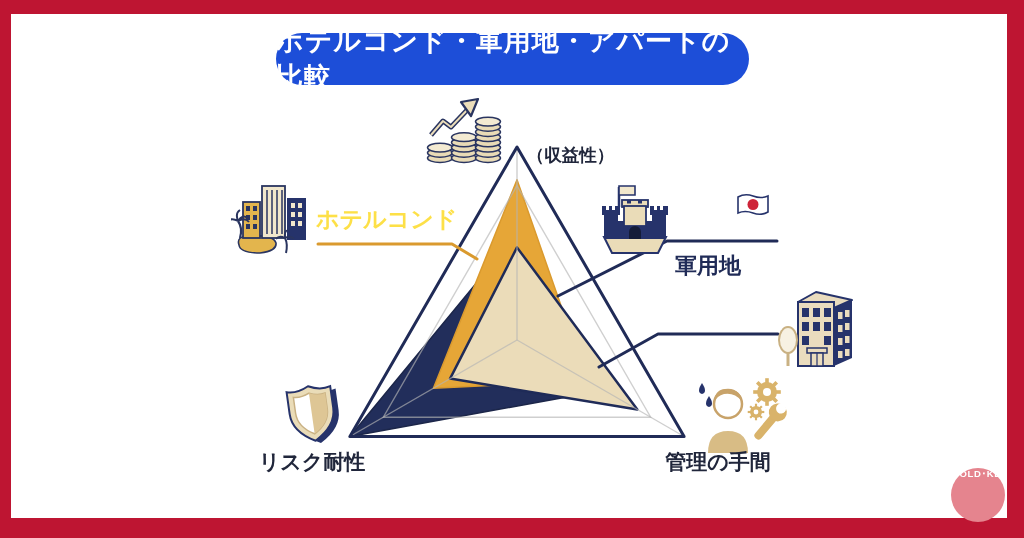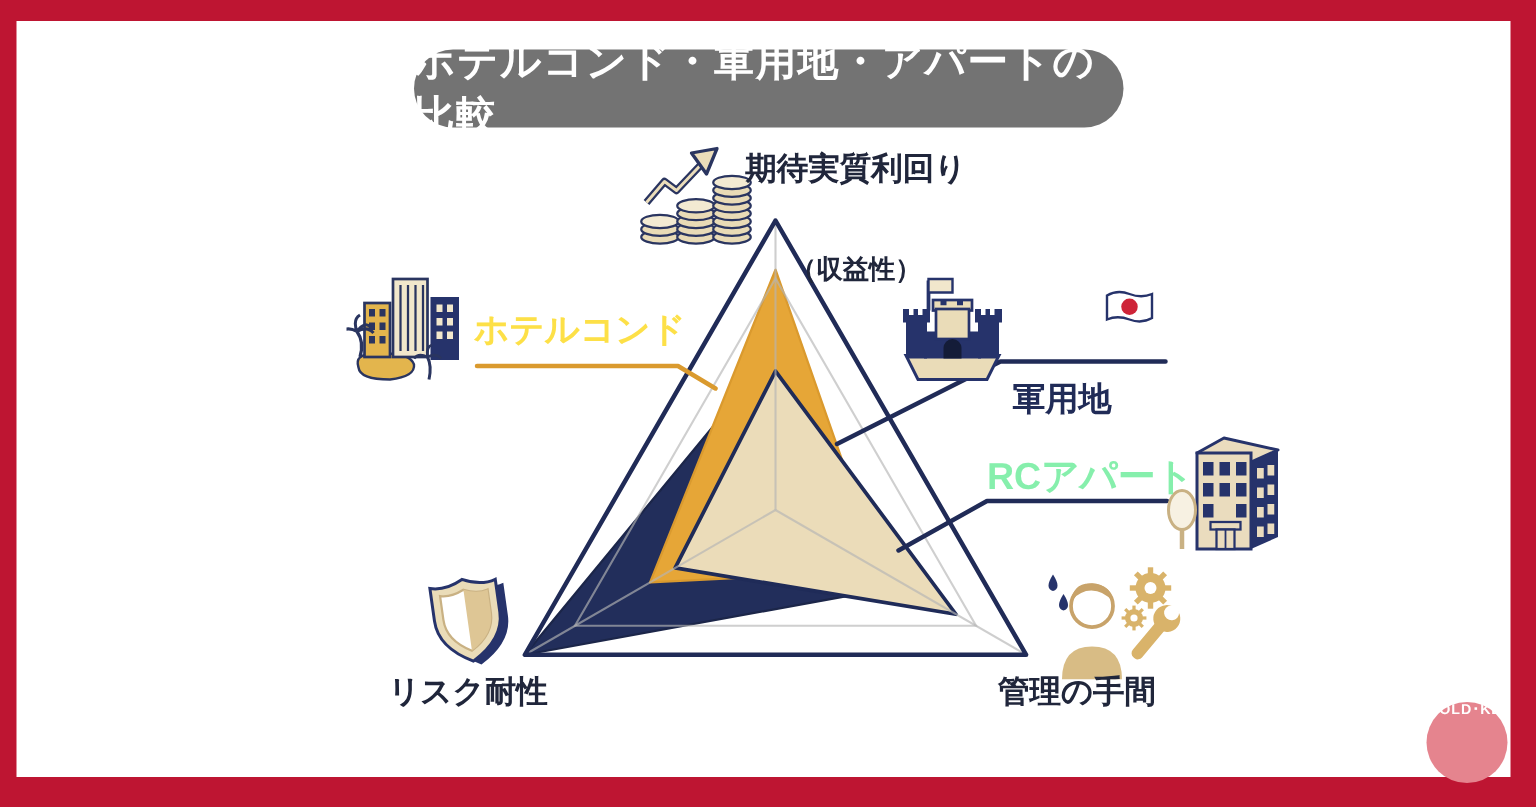--- a/index.html
+++ b/index.html
@@ -1,29 +1,29 @@
 <!DOCTYPE html>
 <html><head>
 <meta charset="utf-8">
 <style>
   html,body{margin:0;padding:0;background:#888;}
   .stage{position:relative;width:1024px;height:538px;background:#BE1532;overflow:hidden;
          font-family:"Liberation Sans","DejaVu Sans",sans-serif;}
   .panel{position:absolute;left:11px;top:14px;width:996px;height:504px;background:#ffffff;}
   .abs{position:absolute;}
-  .title-pill{position:absolute;left:276px;top:33px;width:473px;height:52px;background:#737373;
+  .title-pill{position:absolute;left:276px;top:33px;width:473px;height:52px;background:#1d4ed8;
               border-radius:27px;display:flex;align-items:center;justify-content:center;
               color:#ffffff;font-size:27px;font-weight:bold;letter-spacing:1px;}
   .axis-label{position:absolute;text-align:center;color:#20263B;font-weight:bold;line-height:1.15;}
   .axis-main{font-size:21px;}
   .axis-sub{font-size:17.5px;margin-top:44px;}
   .series-label{position:absolute;font-weight:bold;white-space:nowrap;}
   .lbl-hotel{left:316px;top:204px;font-size:23px;color:#fde047;}
   .lbl-gun{left:675px;top:211px;font-size:22px;color:#202B57;margin-top:40px;}
-  .lbl-rc{left:658px;top:301px;font-size:25px;color:#86efac;}
+  .lbl-rc{left:658px;top:301px;font-size:25px;color:#ffffff;}
   .logo{position:absolute;left:951px;top:468px;width:54px;height:54px;border-radius:50%;
         background:#E5848E;display:flex;justify-content:center;
         color:#fff;font-size:9.5px;font-weight:bold;letter-spacing:.6px;z-index:5;}
   svg{display:block;}
 </style>
 </head>
 <body>
 
 <div class="stage">
   <div class="panel"></div>
@@ -190,21 +190,20 @@
         <circle cx="66" cy="35" r="2.4000000000000004" fill="#ffffff"></circle>
       </g>
     <g transform="rotate(40 84 40)">
       <rect x="80" y="38" width="8" height="30" rx="3.5" fill="#D9B36A"></rect>
       <circle cx="84" cy="34" r="9" fill="#D9B36A"></circle>
       <circle cx="84" cy="29" r="5" fill="#ffffff"></circle>
     </g>
   </svg>
 
   <div class="axis-label" style="left:478px;top:101px;width:185px">
-    <div class="axis-main">期待実質利回り</div>
     <div class="axis-sub">（収益性）</div>
   </div>
   <div class="axis-label" style="left:252px;top:450px;width:120px">
     <div class="axis-main">リスク耐性</div>
   </div>
   <div class="axis-label" style="left:656px;top:450px;width:124px">
     <div class="axis-main">管理の手間</div>
   </div>
 
   <div class="series-label lbl-hotel">ホテルコンド</div>

